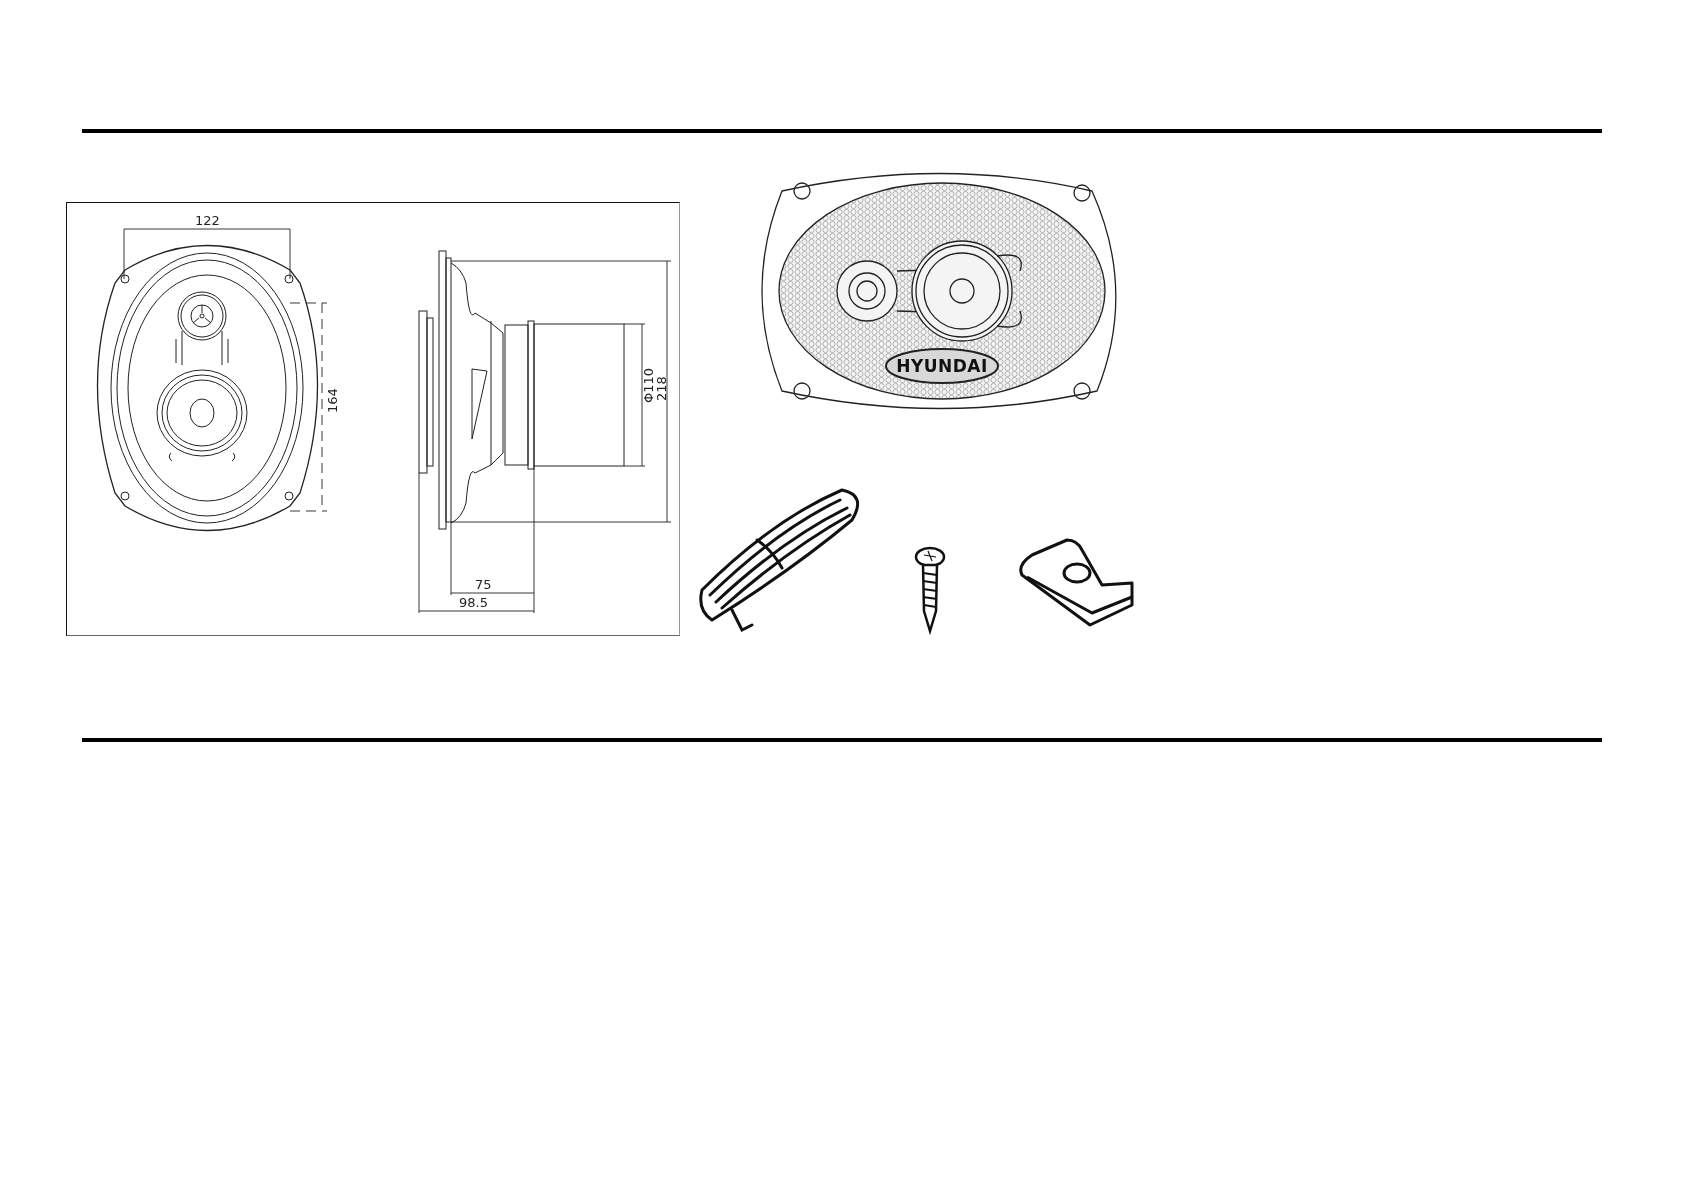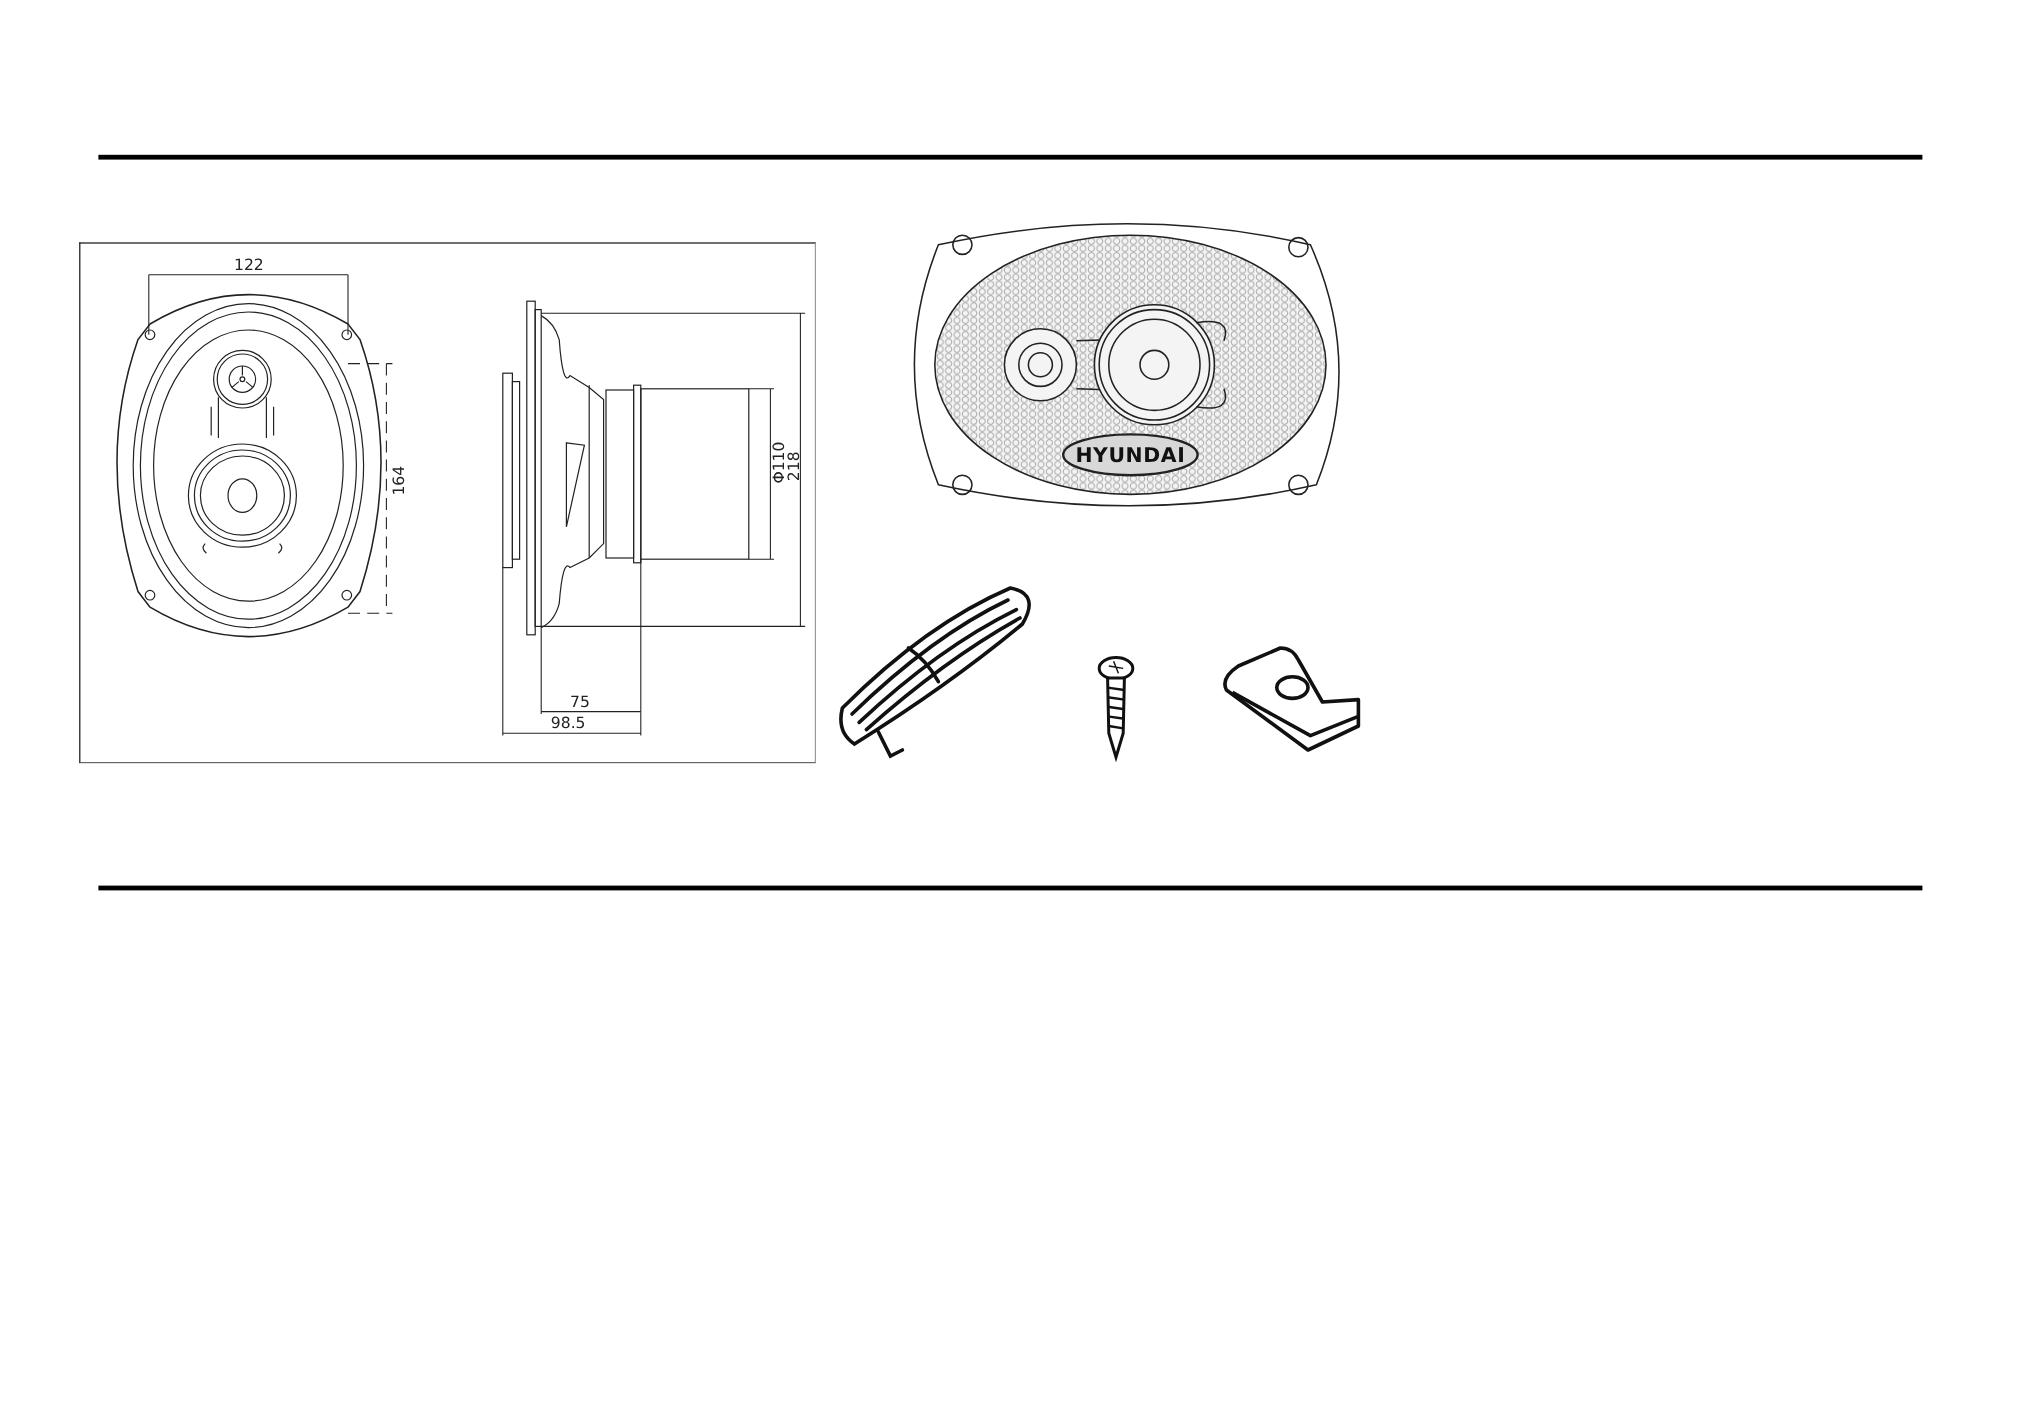--- a/index.html
+++ b/index.html
@@ -4,21 +4,21 @@
   <style>
     html, body { margin: 0; padding: 0; background: #ffffff; }
     body { width: 1684px; height: 1190px; position: relative; overflow: hidden;
            font-family: "Liberation Sans", sans-serif; color: #111; }
     .rule { position: absolute; left: 82px; width: 1520px; height: 4px; background: #000; }
     .frame { position: absolute; left: 66px; top: 174px; width: 612px; height: 432px;
              border-top: 1.5px solid #111; border-left: 1.5px solid #111;
              border-right: 1.5px solid #999; border-bottom: 1.5px solid #666; background: #fff; margin-top: 28px; }
     .drawing { position: absolute; left: 0; top: 0; }
     .dimtext { font-family: "DejaVu Sans", sans-serif; font-size: 13px; fill: #222; }
-    .photo { position: absolute; left: 752px; top: 174px; }
+    .photo { position: absolute; left: 752px; top: 161px; }
     .acc { position: absolute; }
     .brand { font-family: "DejaVu Sans", sans-serif; font-weight: bold; font-size: 17px; fill: #111; letter-spacing: 0.5px; }
   </style>
 </head>
 <body>
 
 <div class="rule" style="top:129px;"></div>
 <div class="rule" style="top:738px;"></div>
 
 <div class="frame">

